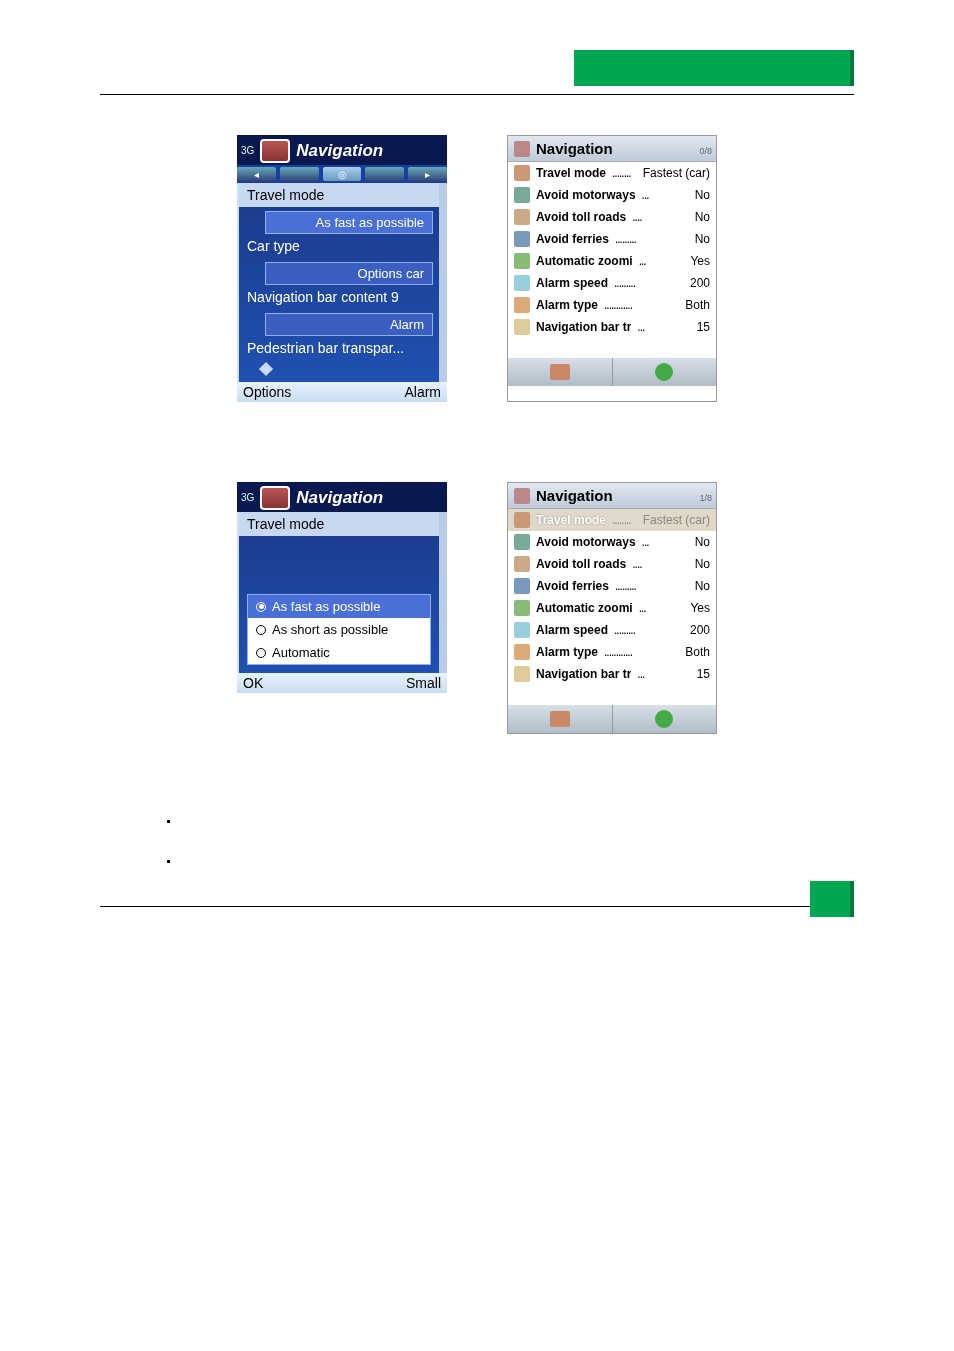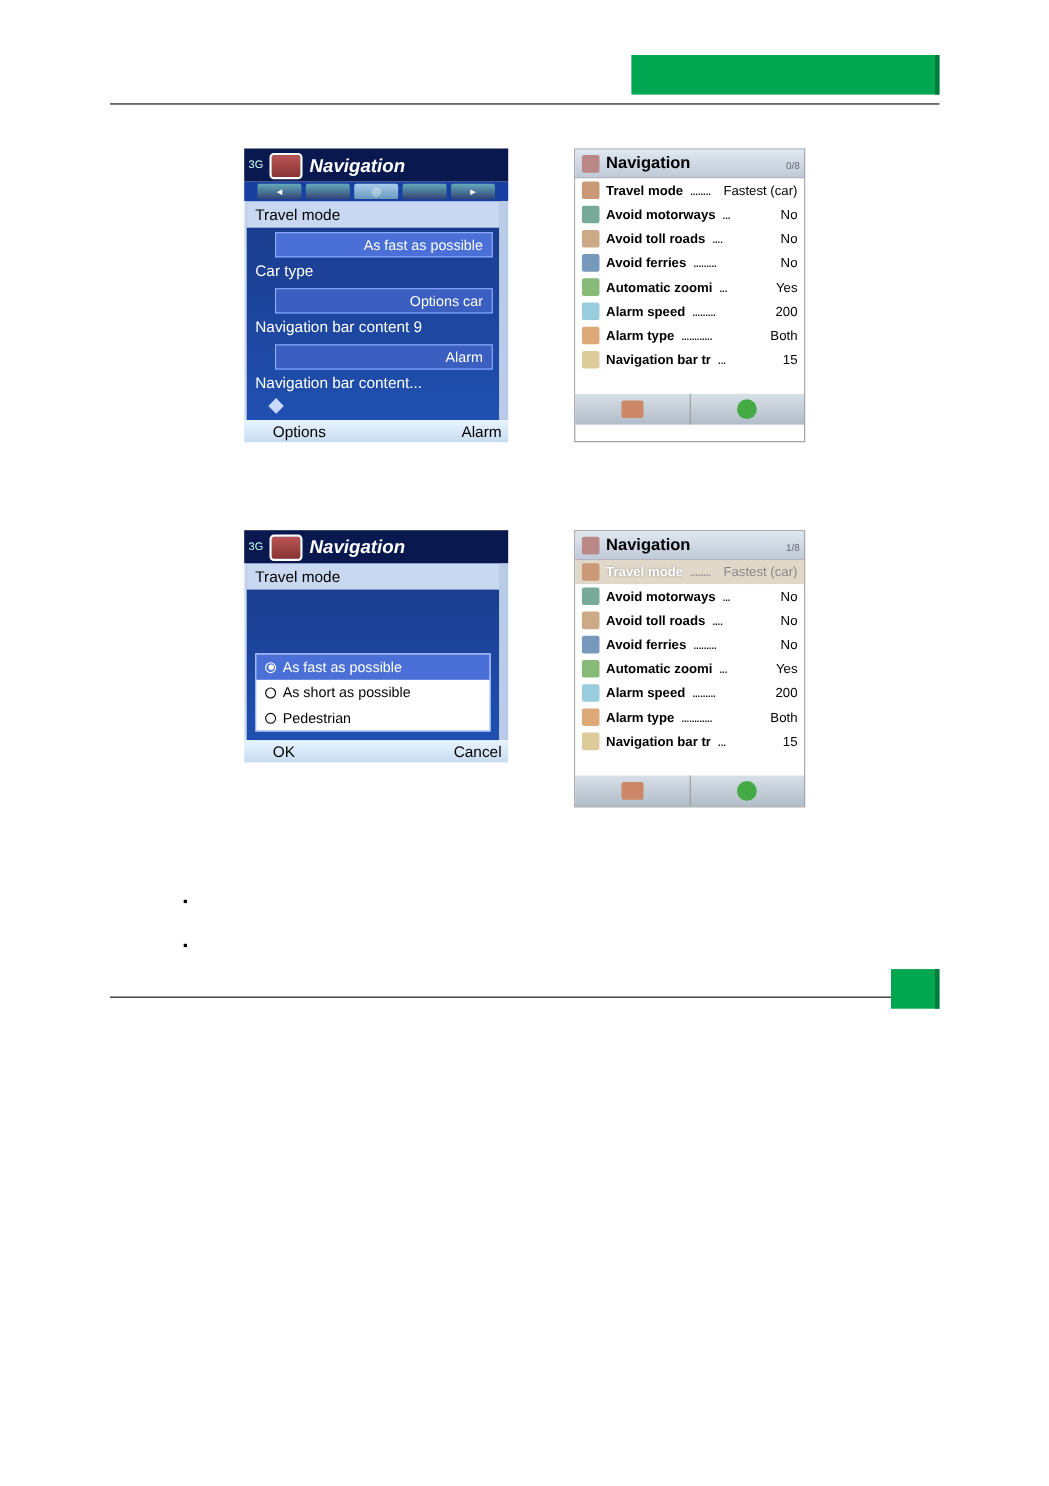--- a/index.html
+++ b/index.html
@@ -1,34 +1,34 @@
 <!DOCTYPE html>
 <html><head>
 <meta charset="utf-8">
 <style>
   * { box-sizing: border-box; margin: 0; padding: 0; }
   body { font-family: Arial, sans-serif; background: #fff; width: 954px; margin: 0 auto; position: relative; font-size: 13px; }
   .page { padding: 50px 100px; }
   .top-banner { position: absolute; right: 100px; top: 50px; width: 280px; height: 36px; background: #00a650; border-right: 4px solid #007a3a; }
   .top-line { border: none; border-top: 1px solid #000; margin-top: 44px; margin-bottom: 40px; }
   .screens-row { display: flex; justify-content: center; gap: 60px; margin: 20px 0 80px 0; }
-  .phone { width: 240px; font-size: 12px; border-radius: 11px; }
+  .phone { width: 210px; font-size: 12px; border-radius: 11px; }
   .phone-header { background: #0a1850; color: #fff; display: flex; align-items: center; padding: 4px 4px 2px 4px; gap: 6px; position: relative; }
   .phone-header .signal { font-size: 10px; color: #cfe; line-height: 1; }
   .phone-header .title { font-weight: bold; font-size: 17px; font-style: italic; }
   .phone-tabs { background: #1840a0; display: flex; justify-content: center; gap: 4px; padding: 2px 0; }
   .tab { width: 40px; height: 14px; background: linear-gradient(#6ab, #347); border-radius: 2px; display:flex; align-items:center; justify-content:center; color:#fff; font-size:10px; }
   .tab.active { background: linear-gradient(#ace, #69b); }
   .phone-body { background: linear-gradient(#1a3a8a, #2050b0); color: #fff; padding: 8px 6px; border-left: 2px solid #d0dff0; border-right: 8px solid #b8cce8; }
   .row-label { color: #fff; background: #c8d8f0; color: #000; margin: -8px -6px 4px -6px; padding: 4px 8px; font-size: 14px; }
   .row-label.dark { background: transparent; color: #fff; }
   .field-val { background: #3a5fc0; border: 1px solid #90b0ff; padding: 3px 8px; margin: 2px 0 8px 20px; font-size: 13px; color: #fff; text-align: right; }
   .field-val.sel { background: #4a70d8; }
   .phone-soft { background: linear-gradient(#e8f4ff, #c8dcf0); color: #000; display: flex; justify-content: space-between; padding: 2px 6px; font-size: 14px; font-weight: 400; }
-  .phone-soft span { cursor: pointer; margin-left: 20px; }
+  .phone-soft span { cursor: pointer; }
   
   .phone2 { width: 210px; font-size: 12px; border: 1px solid #999; }
   .p2-header { background: linear-gradient(#e0e8f0, #c0cad8); padding: 4px 6px; display: flex; align-items: center; gap: 6px; border-bottom: 1px solid #aab; position: relative; }
   .p2-header .ico { width: 16px; height: 16px; background: #b88; border-radius: 2px; }
   .p2-header .title { font-weight: bold; font-size: 15px; }
   .p2-header .idx { position: absolute; right: 4px; bottom: 5px; font-size: 9px; color: #667; }
   .p2-body { background: #fff; }
   .p2-row { display: flex; align-items: center; padding: 3px 6px; gap: 6px; border-bottom: 0; }
   .p2-row.sel { background: #e0d8c8; color: #888; }
   .p2-row .ico { width: 16px; height: 16px; border-radius: 2px; }
@@ -80,21 +80,21 @@
         <div class="tab"></div>
         <div class="tab">▸</div>
       </div>
       <div class="phone-body">
         <div class="row-label">Travel mode</div>
         <div class="field-val sel">As fast as possible</div>
         <div class="row-label dark">Car type</div>
         <div class="field-val">Options car</div>
         <div class="row-label dark">Navigation bar content  9</div>
         <div class="field-val">Alarm</div>
-        <div class="row-label dark">Navigation bar content...</div>
+        <div class="row-label dark">Pedestrian bar transpar...</div>
         <div class="diamond"></div>
       </div>
       <div class="phone-soft">
         <span>Options</span>
         <span>Alarm</span>
       </div>
     </div>
 
     <div class="phone2">
       <div class="p2-header">
@@ -179,28 +179,28 @@
             <div class="radio-item sel">
                 <span class="radio-dot filled"></span>
                 <span>As fast as possible</span>
               </div>
             <div class="radio-item">
                 <span class="radio-dot"></span>
                 <span>As short as possible</span>
               </div>
             <div class="radio-item">
                 <span class="radio-dot"></span>
-                <span>Pedestrian</span>
+                <span>Automatic</span>
               </div>
           </div>
         </div>
       </div>
       <div class="phone-soft">
         <span>OK</span>
-        <span>Cancel</span>
+        <span>Small</span>
       </div>
     </div>
 
     <div class="phone2">
       <div class="p2-header">
         <span class="ico"></span>
         <span class="title">Navigation</span>
         <span class="idx">1/8</span>
       </div>
       <div class="p2-body">

